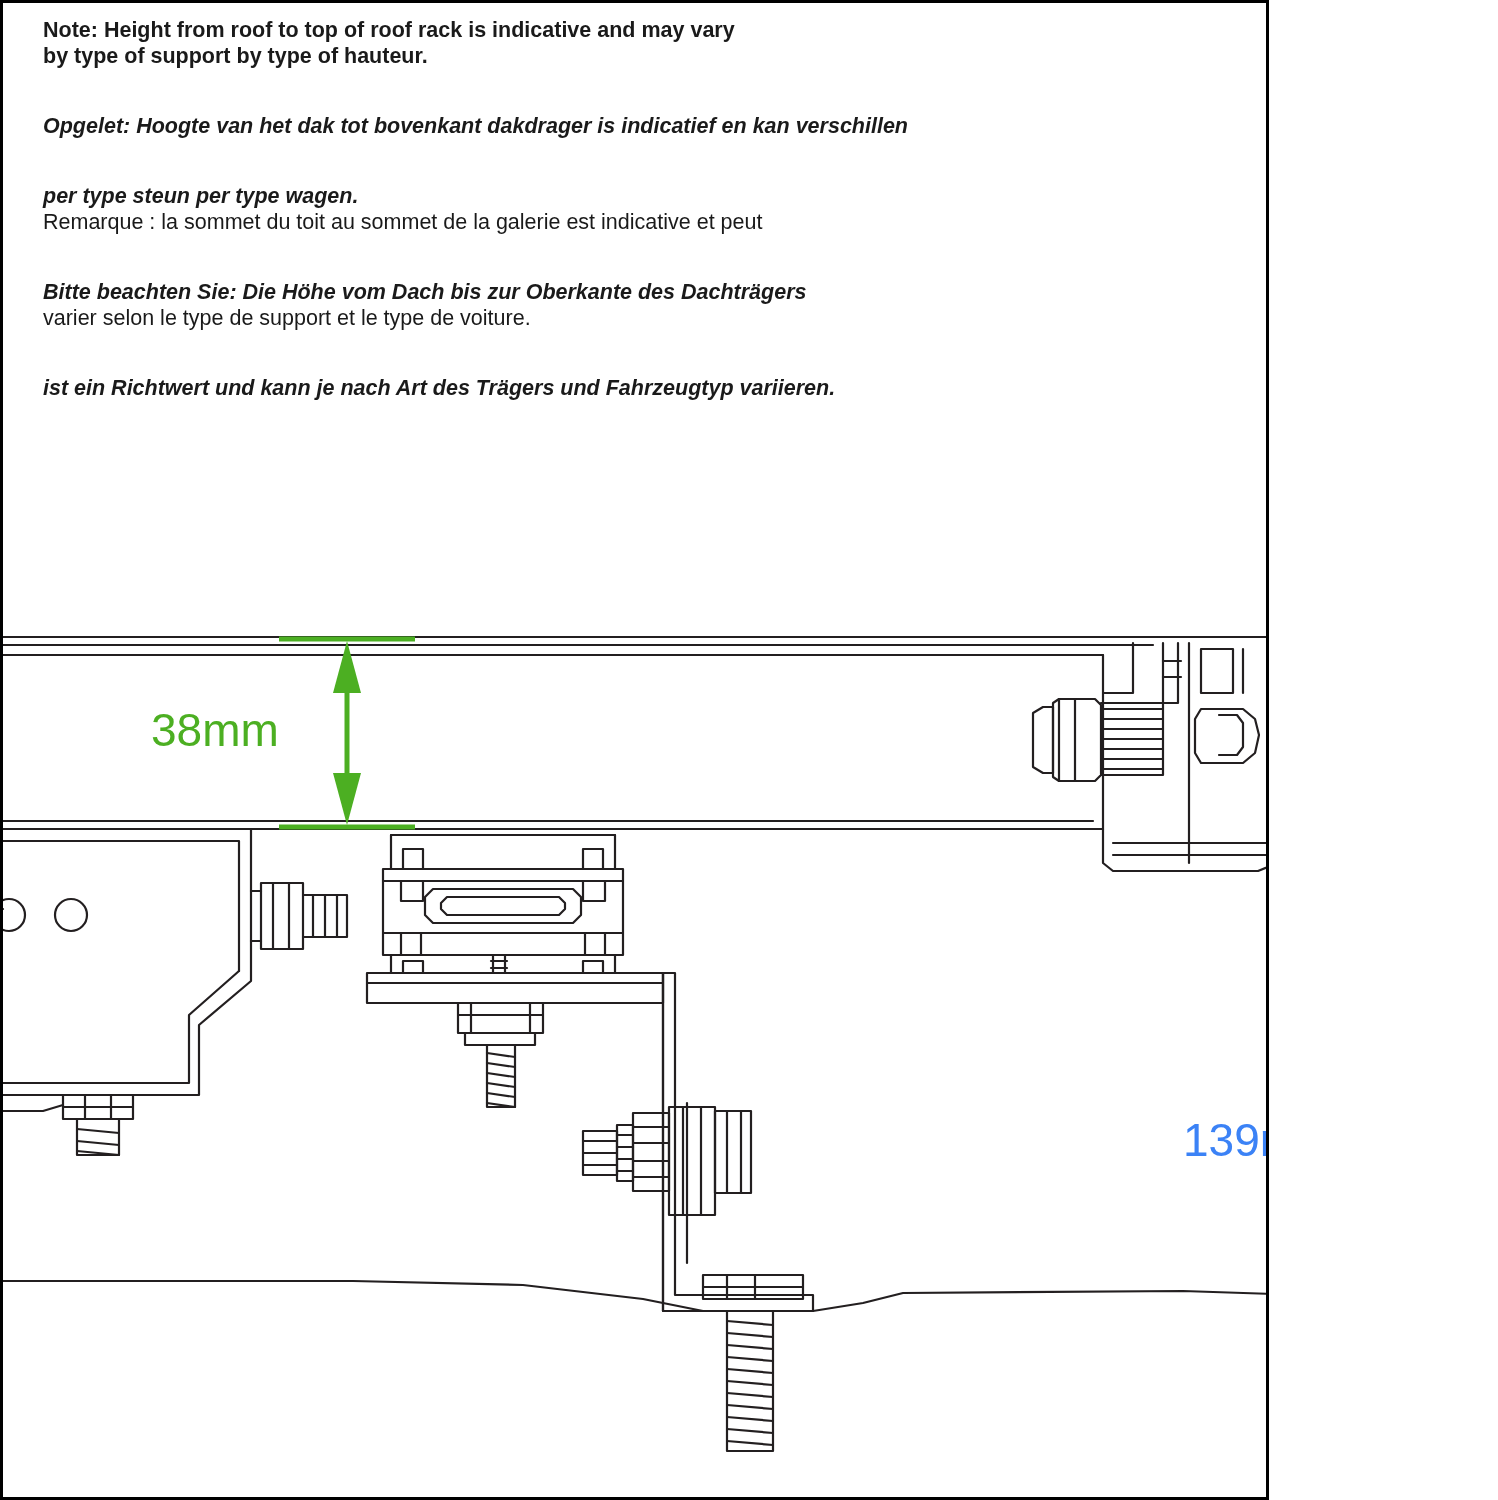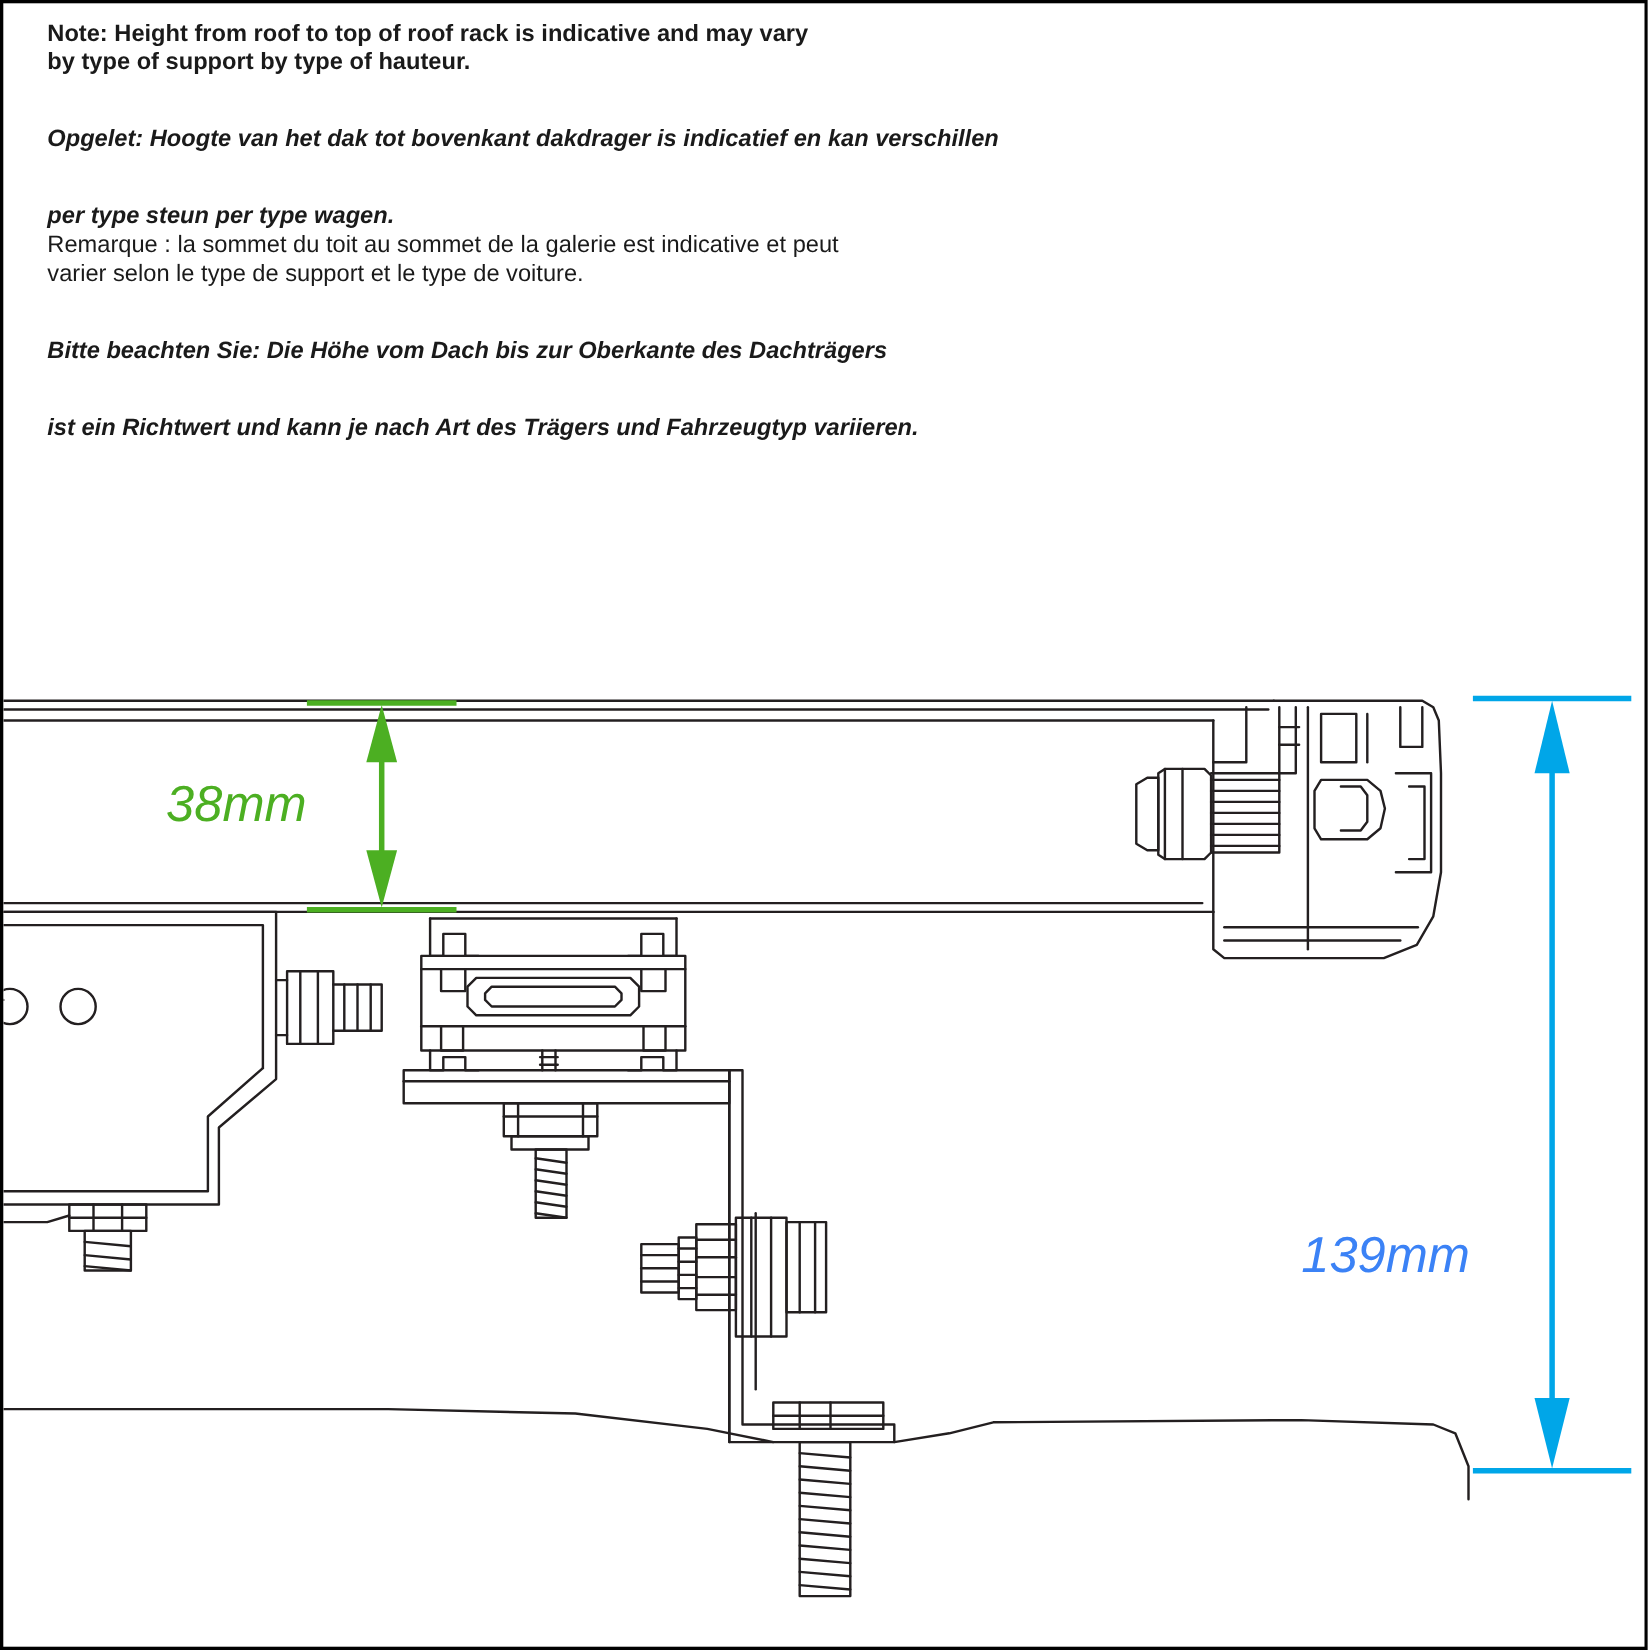--- a/index.html
+++ b/index.html
@@ -5,21 +5,21 @@
   html, body {
     margin: 0;
     padding: 0;
     background: #ffffff;
   }
   body {
     font-family: "Liberation Sans", sans-serif;
   }
   #page {
     position: relative;
-    width: 1498px;
+    width: 1269px;
     height: 1500px;
     background: #ffffff;
     box-sizing: border-box;
     border: 3px solid #000000;
     overflow: hidden;
   }
   .notes {
     position: absolute;
     left: 40px;
     top: 14px;
@@ -47,21 +47,20 @@
   svg.drawing {
     position: absolute;
     left: 0;
     top: 0;
     width: 1498px;
     height: 1500px;
   }
   .dimlabel {
     position: absolute;
     font-size: 0px;
-    font-style: italic;
   }
   .dim-38 {
     left: 148px;
     top: 700px;
     font-size: 46px;
     color: #4caf22;
     letter-spacing: 0px;
   }
   .dim-139 {
     left: 1180px;
@@ -75,22 +74,22 @@
 <body>
 
 <div id="page">
 
   <div class="notes">
     <div class="note-line note-en">Note: Height from roof to top of roof rack is indicative and may vary</div>
     <div class="note-line note-en">by type of support by type of hauteur.</div>
     <div class="note-line note-nl">Opgelet: Hoogte van het dak tot bovenkant dakdrager is indicatief en kan verschillen</div>
     <div class="note-line note-nl">per type steun per type wagen.</div>
     <div class="note-line note-fr">Remarque : la sommet du toit au sommet de la galerie est indicative et peut</div>
+    <div class="note-line note-de">Bitte beachten Sie: Die Höhe vom Dach bis zur Oberkante des Dachträgers</div>
     <div class="note-line note-fr">varier selon le type de support et le type de voiture.</div>
-    <div class="note-line note-de">Bitte beachten Sie: Die Höhe vom Dach bis zur Oberkante des Dachträgers</div>
     <div class="note-line note-de">ist ein Richtwert und kann je nach Art des Trägers und Fahrzeugtyp variieren.</div>
   </div>
 
   <svg class="drawing" viewBox="0 0 1498 1500">
     <g fill="none" stroke="#231f20" stroke-width="2.2" stroke-linejoin="round" stroke-linecap="round">
 
       <g>
         <line x1="0" y1="634" x2="1155" y2="634"></line>
         <line x1="0" y1="642" x2="1150" y2="642"></line>
         <line x1="0" y1="652" x2="1100" y2="652"></line>

